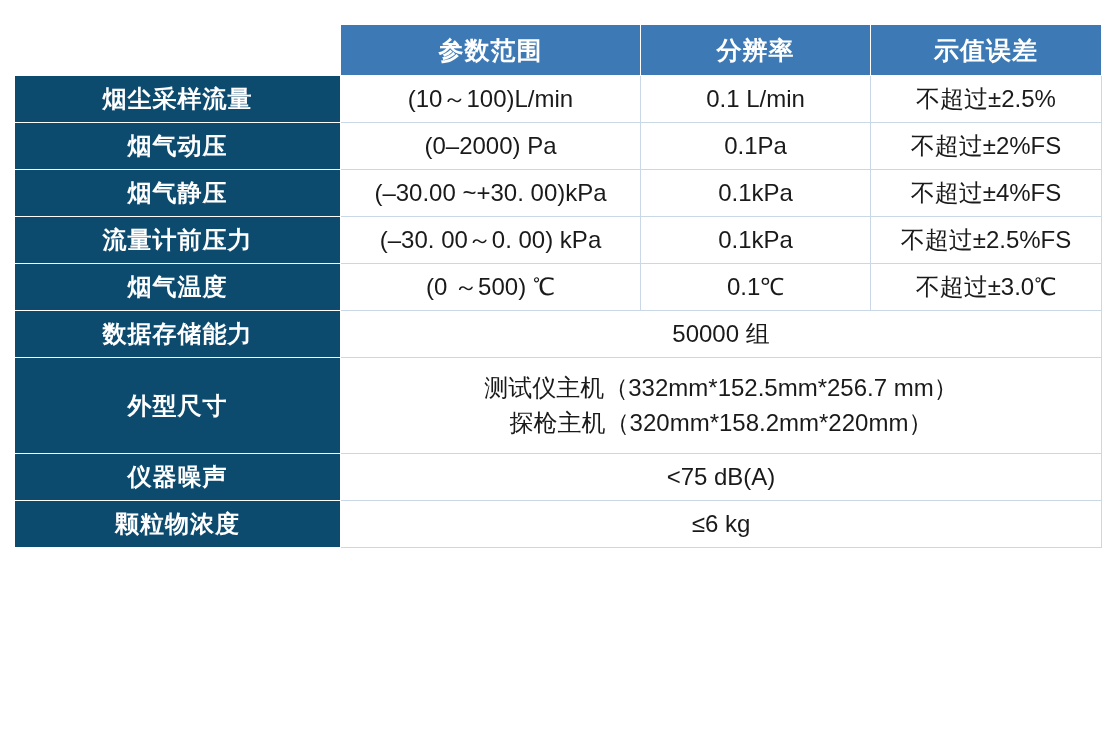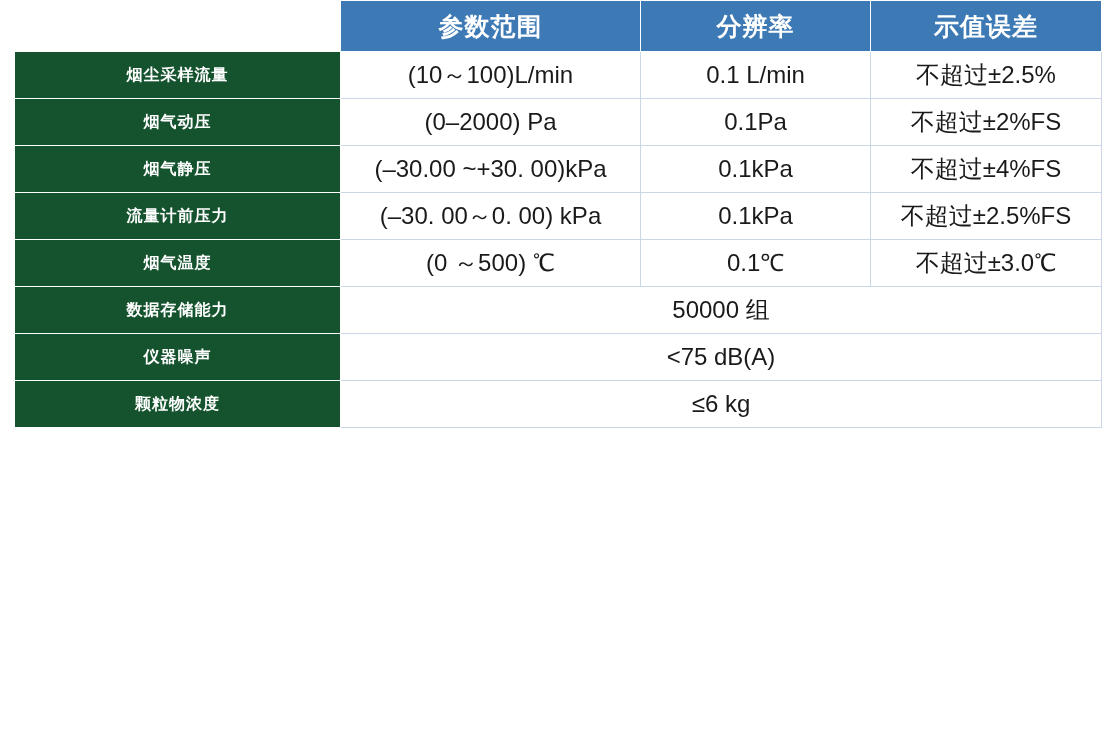--- a/index.html
+++ b/index.html
@@ -8,21 +8,21 @@
     background: #ffffff;
   }
   body {
     width: 1115px;
     height: 739px;
     font-family: "Liberation Sans", sans-serif;
     color: #1a1a1a;
     overflow: hidden;
   }
   .spec-table-wrap {
-    padding: 0 14px 0 14px;
+    padding: 24px 14px 0 14px;
     box-sizing: border-box;
     width: 1115px;
   }
   table.spec-table {
     border-collapse: collapse;
     width: 1087px;
     table-layout: fixed;
   }
   table.spec-table td, table.spec-table th {
     border: 1px solid #ffffff;
@@ -37,23 +37,23 @@
     background: #3d7ab5;
     color: #ffffff;
     font-size: 25px;
     font-weight: bold;
     text-align: center;
     height: 50px;
     letter-spacing: 1px;
   }
   
   .label-cell {
-    background: #14532d;
+    background: #0c4a6e;
     color: #ffffff;
-    font-size: 16px;
+    font-size: 24px;
     font-weight: bold;
     text-align: center;
     letter-spacing: 1px;
   }
   
   .value-cell {
     background: #ffffff;
     color: #1a1a1a;
     font-size: 24px;
     text-align: center;
@@ -138,20 +138,25 @@
         <td class="value-cell">不超过±3.0℃</td>
       </tr>
 
 
 
       <tr class="row-h">
         <td class="label-cell">数据存储能力</td>
         <td class="value-cell" colspan="3">50000 组</td>
       </tr>
 
+      <tr class="row-h-tall">
+        <td class="label-cell">外型尺寸</td>
+        <td class="value-cell multi-line" colspan="3">测试仪主机（332mm*152.5mm*256.7 mm）
+探枪主机（320mm*158.2mm*220mm）</td>
+      </tr>
 
       <tr class="row-h">
         <td class="label-cell">仪器噪声</td>
         <td class="value-cell" colspan="3">&lt;75 dB(A)</td>
       </tr>
 
       <tr class="row-h">
         <td class="label-cell">颗粒物浓度</td>
         <td class="value-cell" colspan="3">≤6 kg</td>
       </tr>

